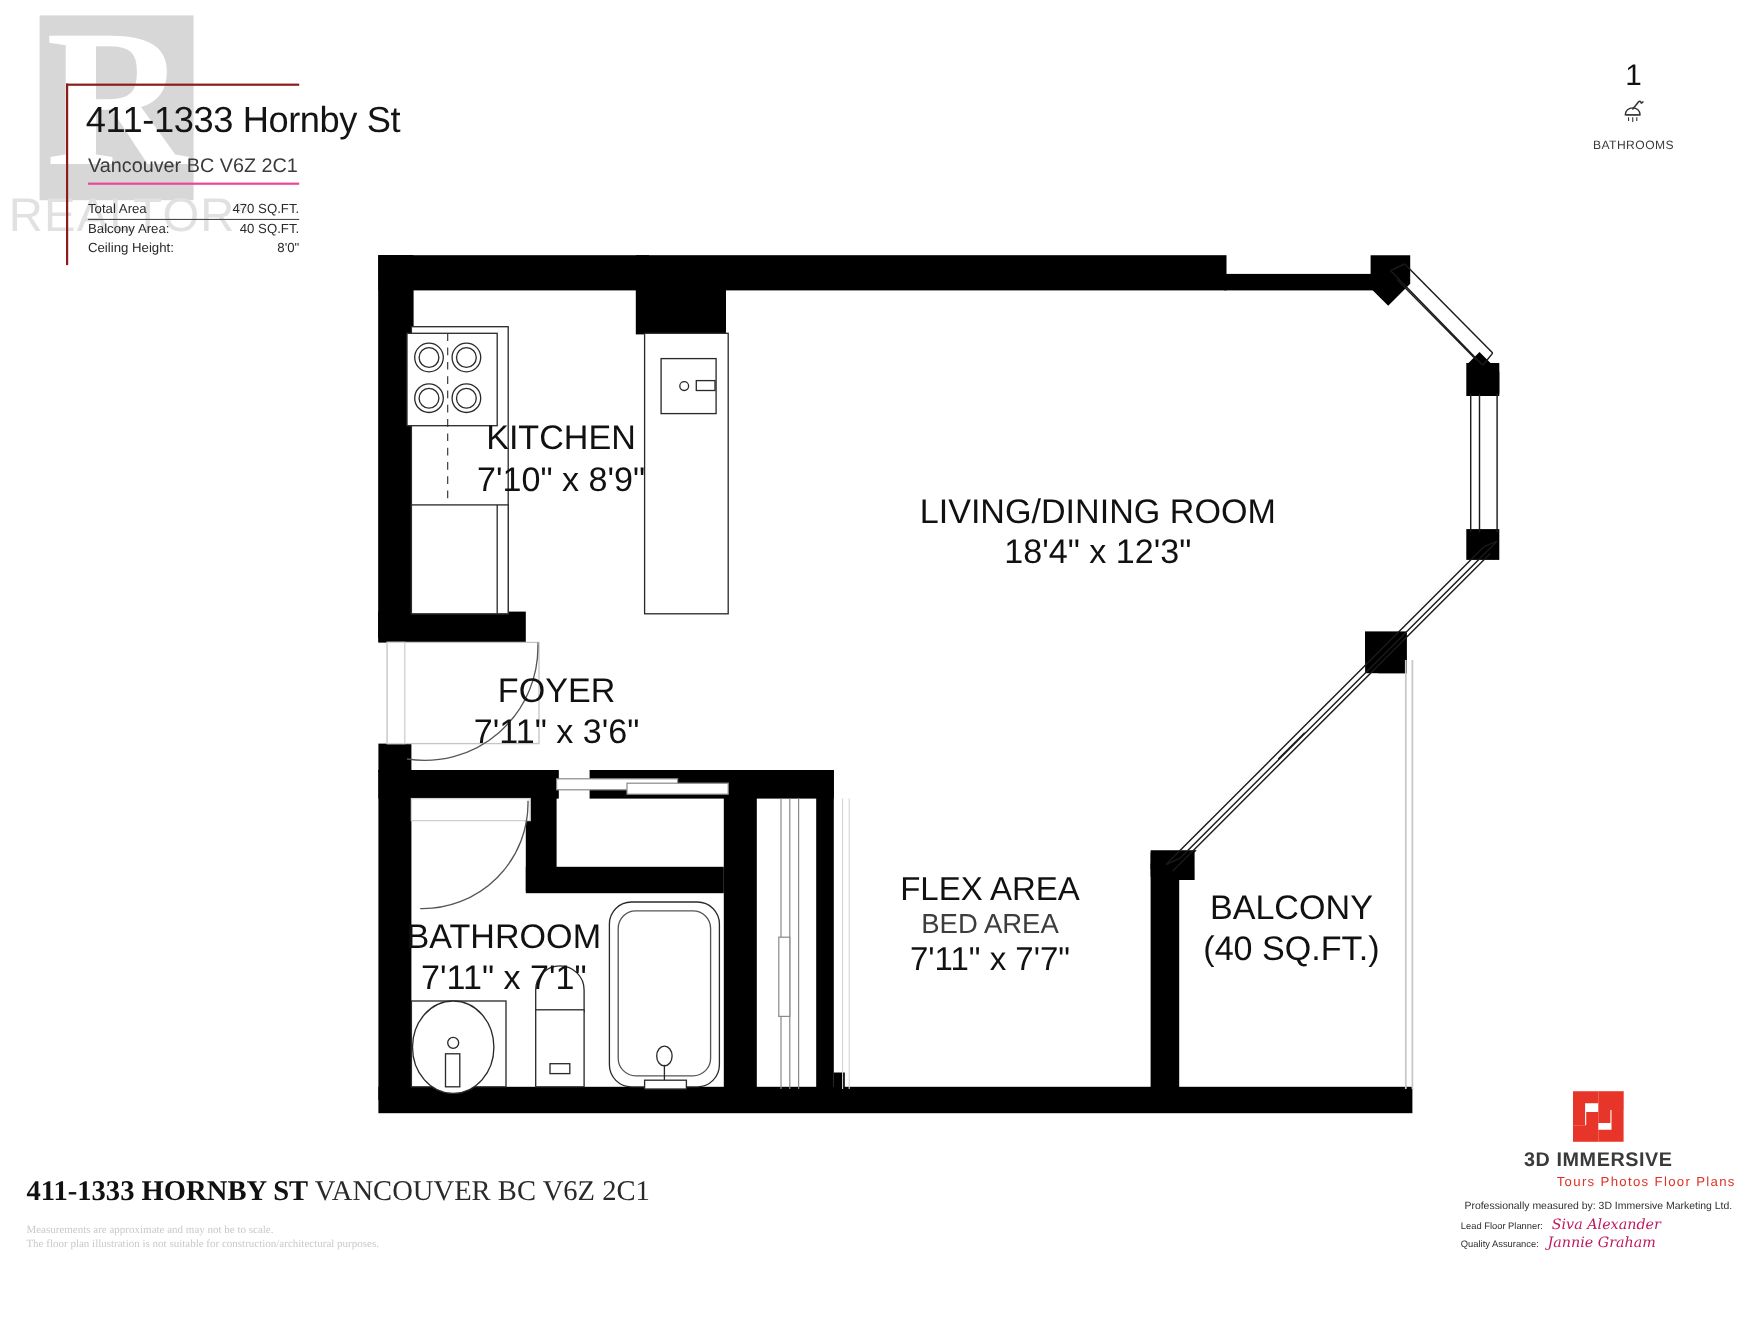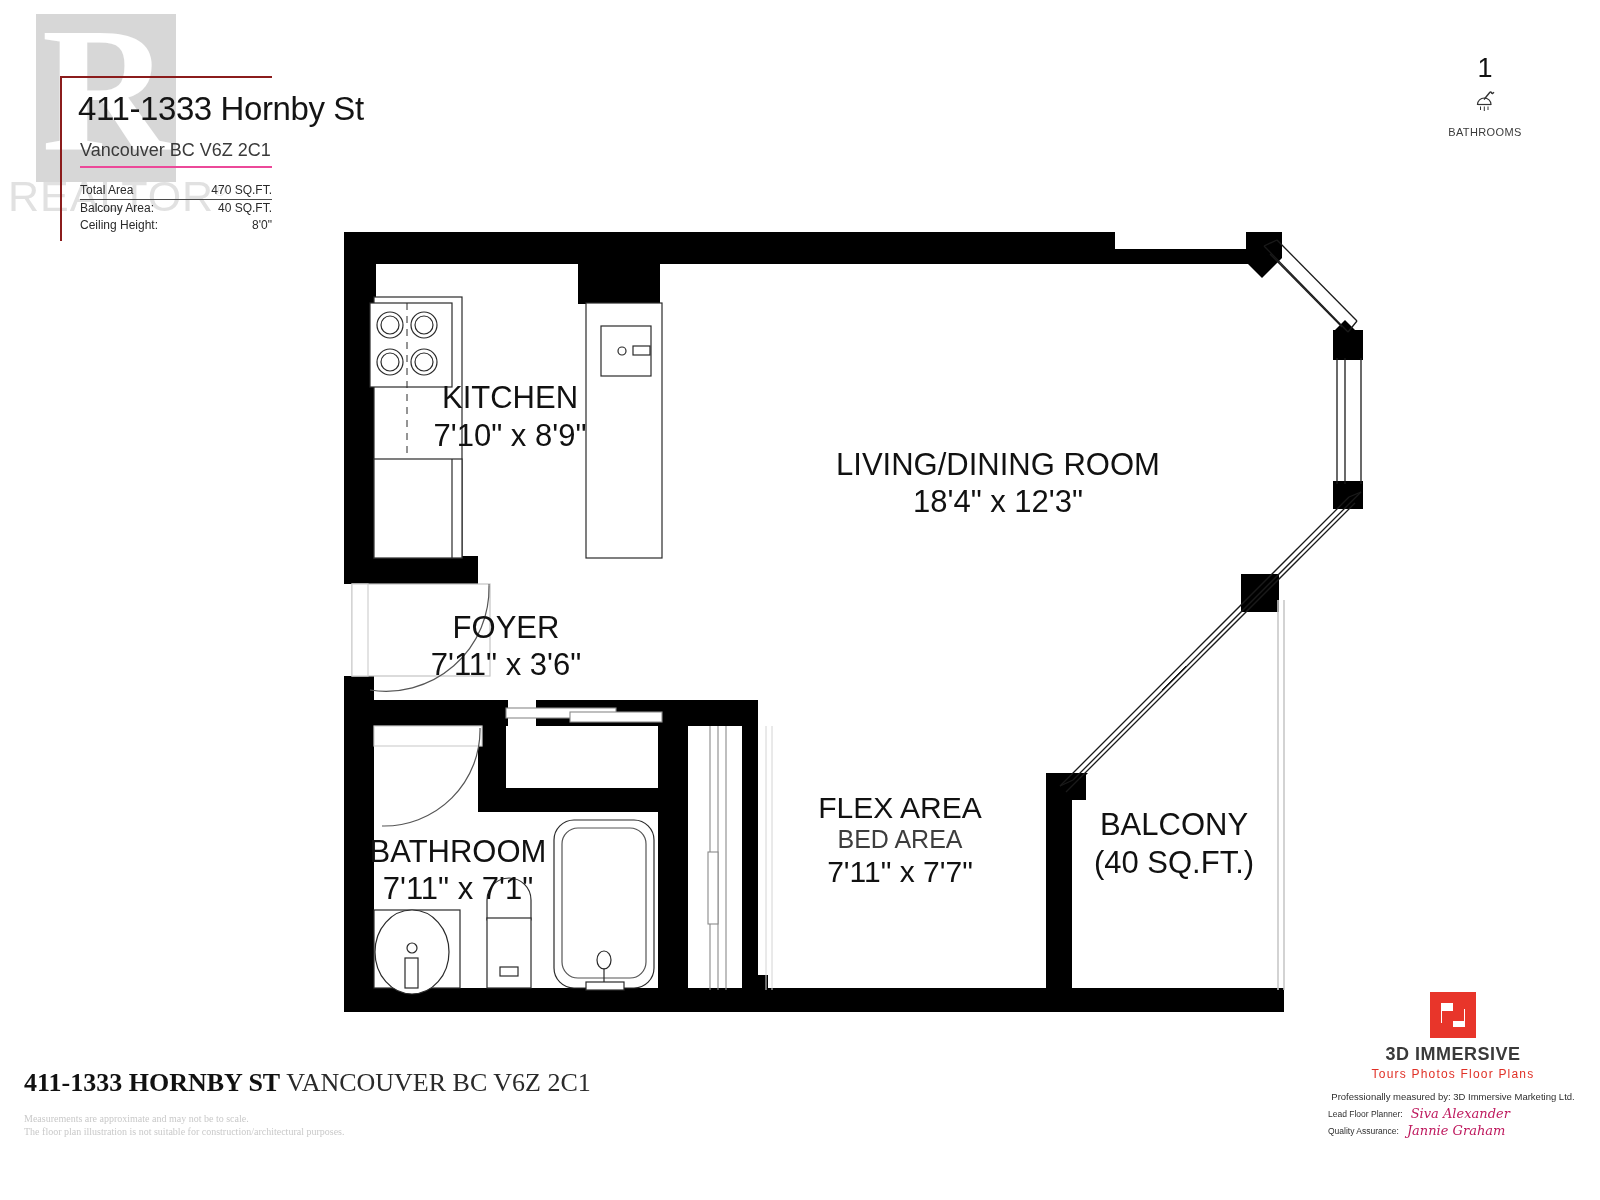--- a/index.html
+++ b/index.html
@@ -183,20 +183,21 @@
     font-size: 18px;
     font-weight: bold;
     letter-spacing: 0.5px;
     color: #3a3a3a;
   }
   #brand-tag {
     font-size: 12px;
     letter-spacing: 1.2px;
     color: #e03127;
     margin-top: 2px;
+    text-align: right;
   }
   #brand-measured {
     margin-top: 10px;
     font-size: 9.5px;
     color: #2e2e2e;
   }
   .sig-row {
     display: flex;
     align-items: flex-end;
     gap: 8px;

